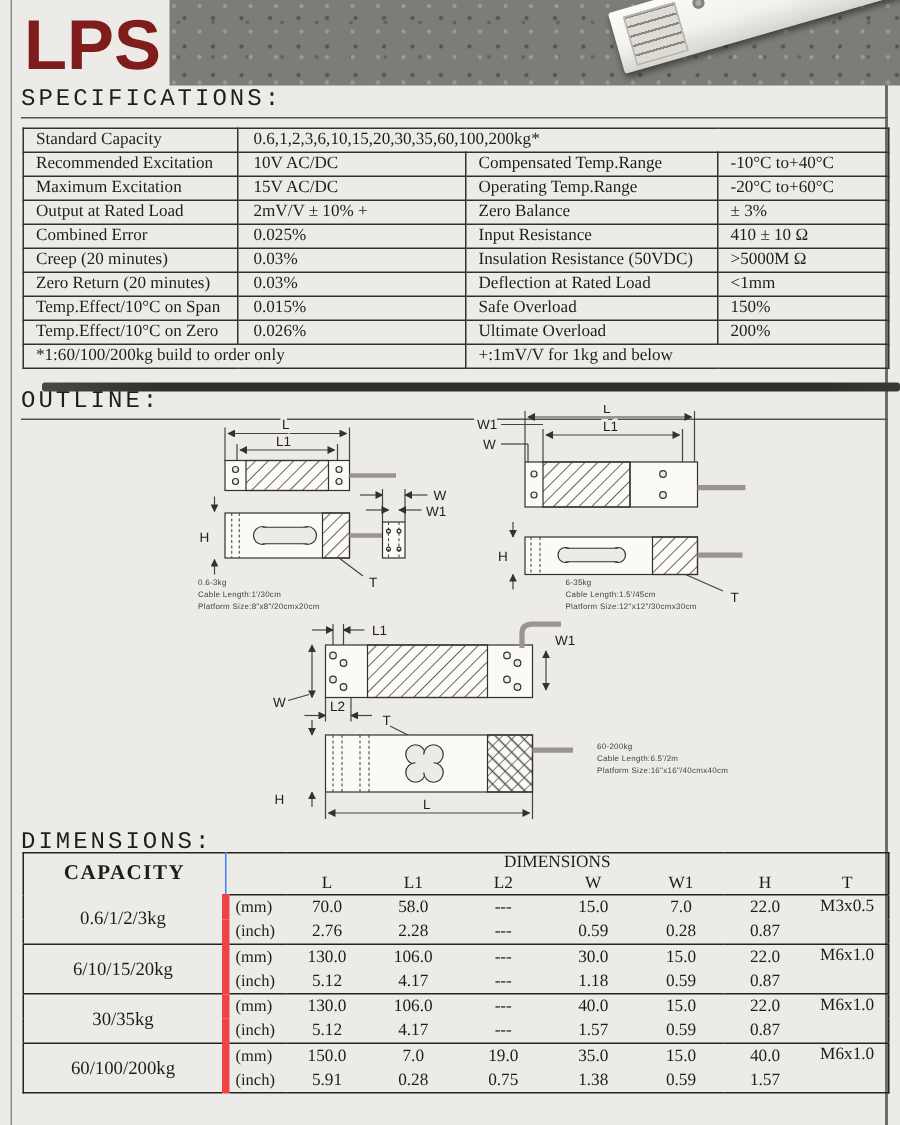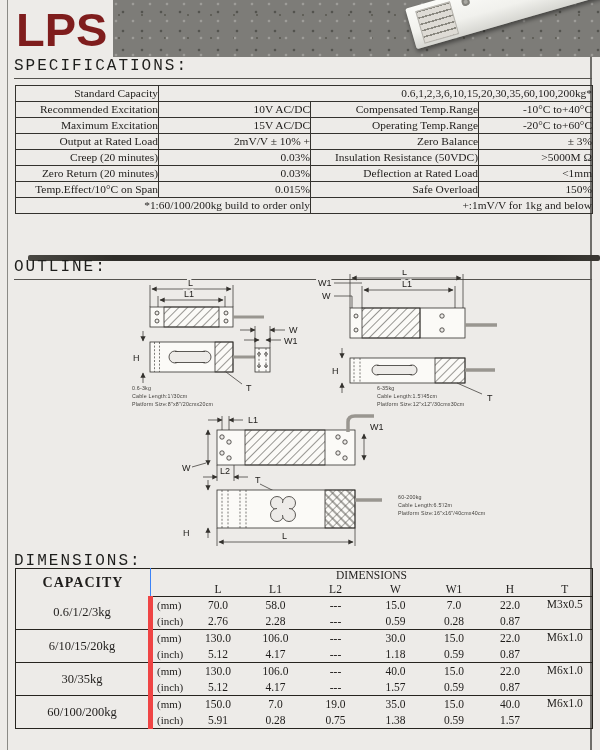--- a/index.html
+++ b/index.html
@@ -54,21 +54,21 @@
   
   table{border-collapse:collapse;}
   .spec{
     position:absolute;left:15px;top:85px;width:577px;
     font-size:11.4px;table-layout:fixed;
   }
   .spec td{
     border:1px solid #34322e;height:15px;line-height:13px;
     padding:0 0 0 8px;white-space:nowrap;overflow:hidden;
   }
-  .spec{border:1.5px solid #26241f;text-align:right;}
+  .spec{border:1.5px solid #26241f;}
   .spec td.v1{padding-left:10px;}
   .scan-bar{position:absolute;left:28px;top:255px;width:572px;height:6px;background:linear-gradient(90deg,#4a4843,#2f2d29 15%,#2f2d29 90%,#3a3833);border-radius:2px;}
 
   
   .dims{
     position:absolute;left:15px;top:568px;width:577px;
     font-size:11.5px;table-layout:fixed;text-align:center;
     border:1.5px solid #26241f;
   }
   .dims td{padding:0;line-height:15px;height:16px;white-space:nowrap;overflow:hidden;}
@@ -127,36 +127,48 @@
     <td>Operating Temp.Range</td>
     <td>-20°C to+60°C</td>
   </tr>
   <tr>
     <td>Output at Rated Load</td>
     <td class="v1">2mV/V ± 10% +</td>
     <td>Zero Balance</td>
     <td>± 3%</td>
   </tr>
   <tr>
+    <td>Combined Error</td>
+    <td class="v1">0.025%</td>
+    <td>Input Resistance</td>
+    <td>410 ± 10 Ω</td>
+  </tr>
+  <tr>
     <td>Creep (20 minutes)</td>
     <td class="v1">0.03%</td>
     <td>Insulation Resistance (50VDC)</td>
     <td>&gt;5000M Ω</td>
   </tr>
   <tr>
     <td>Zero Return (20 minutes)</td>
     <td class="v1">0.03%</td>
     <td>Deflection at Rated Load</td>
     <td>&lt;1mm</td>
   </tr>
   <tr>
     <td>Temp.Effect/10°C on Span</td>
     <td class="v1">0.015%</td>
     <td>Safe Overload</td>
     <td>150%</td>
+  </tr>
+  <tr>
+    <td>Temp.Effect/10°C on Zero</td>
+    <td class="v1">0.026%</td>
+    <td>Ultimate Overload</td>
+    <td>200%</td>
   </tr>
   <tr>
     <td colspan="2">*1:60/100/200kg build to order only</td>
     <td colspan="2">+:1mV/V for 1kg and below</td>
   </tr>
 </tbody>
   </table>
 
 <div class="scan-bar"></div>
 

